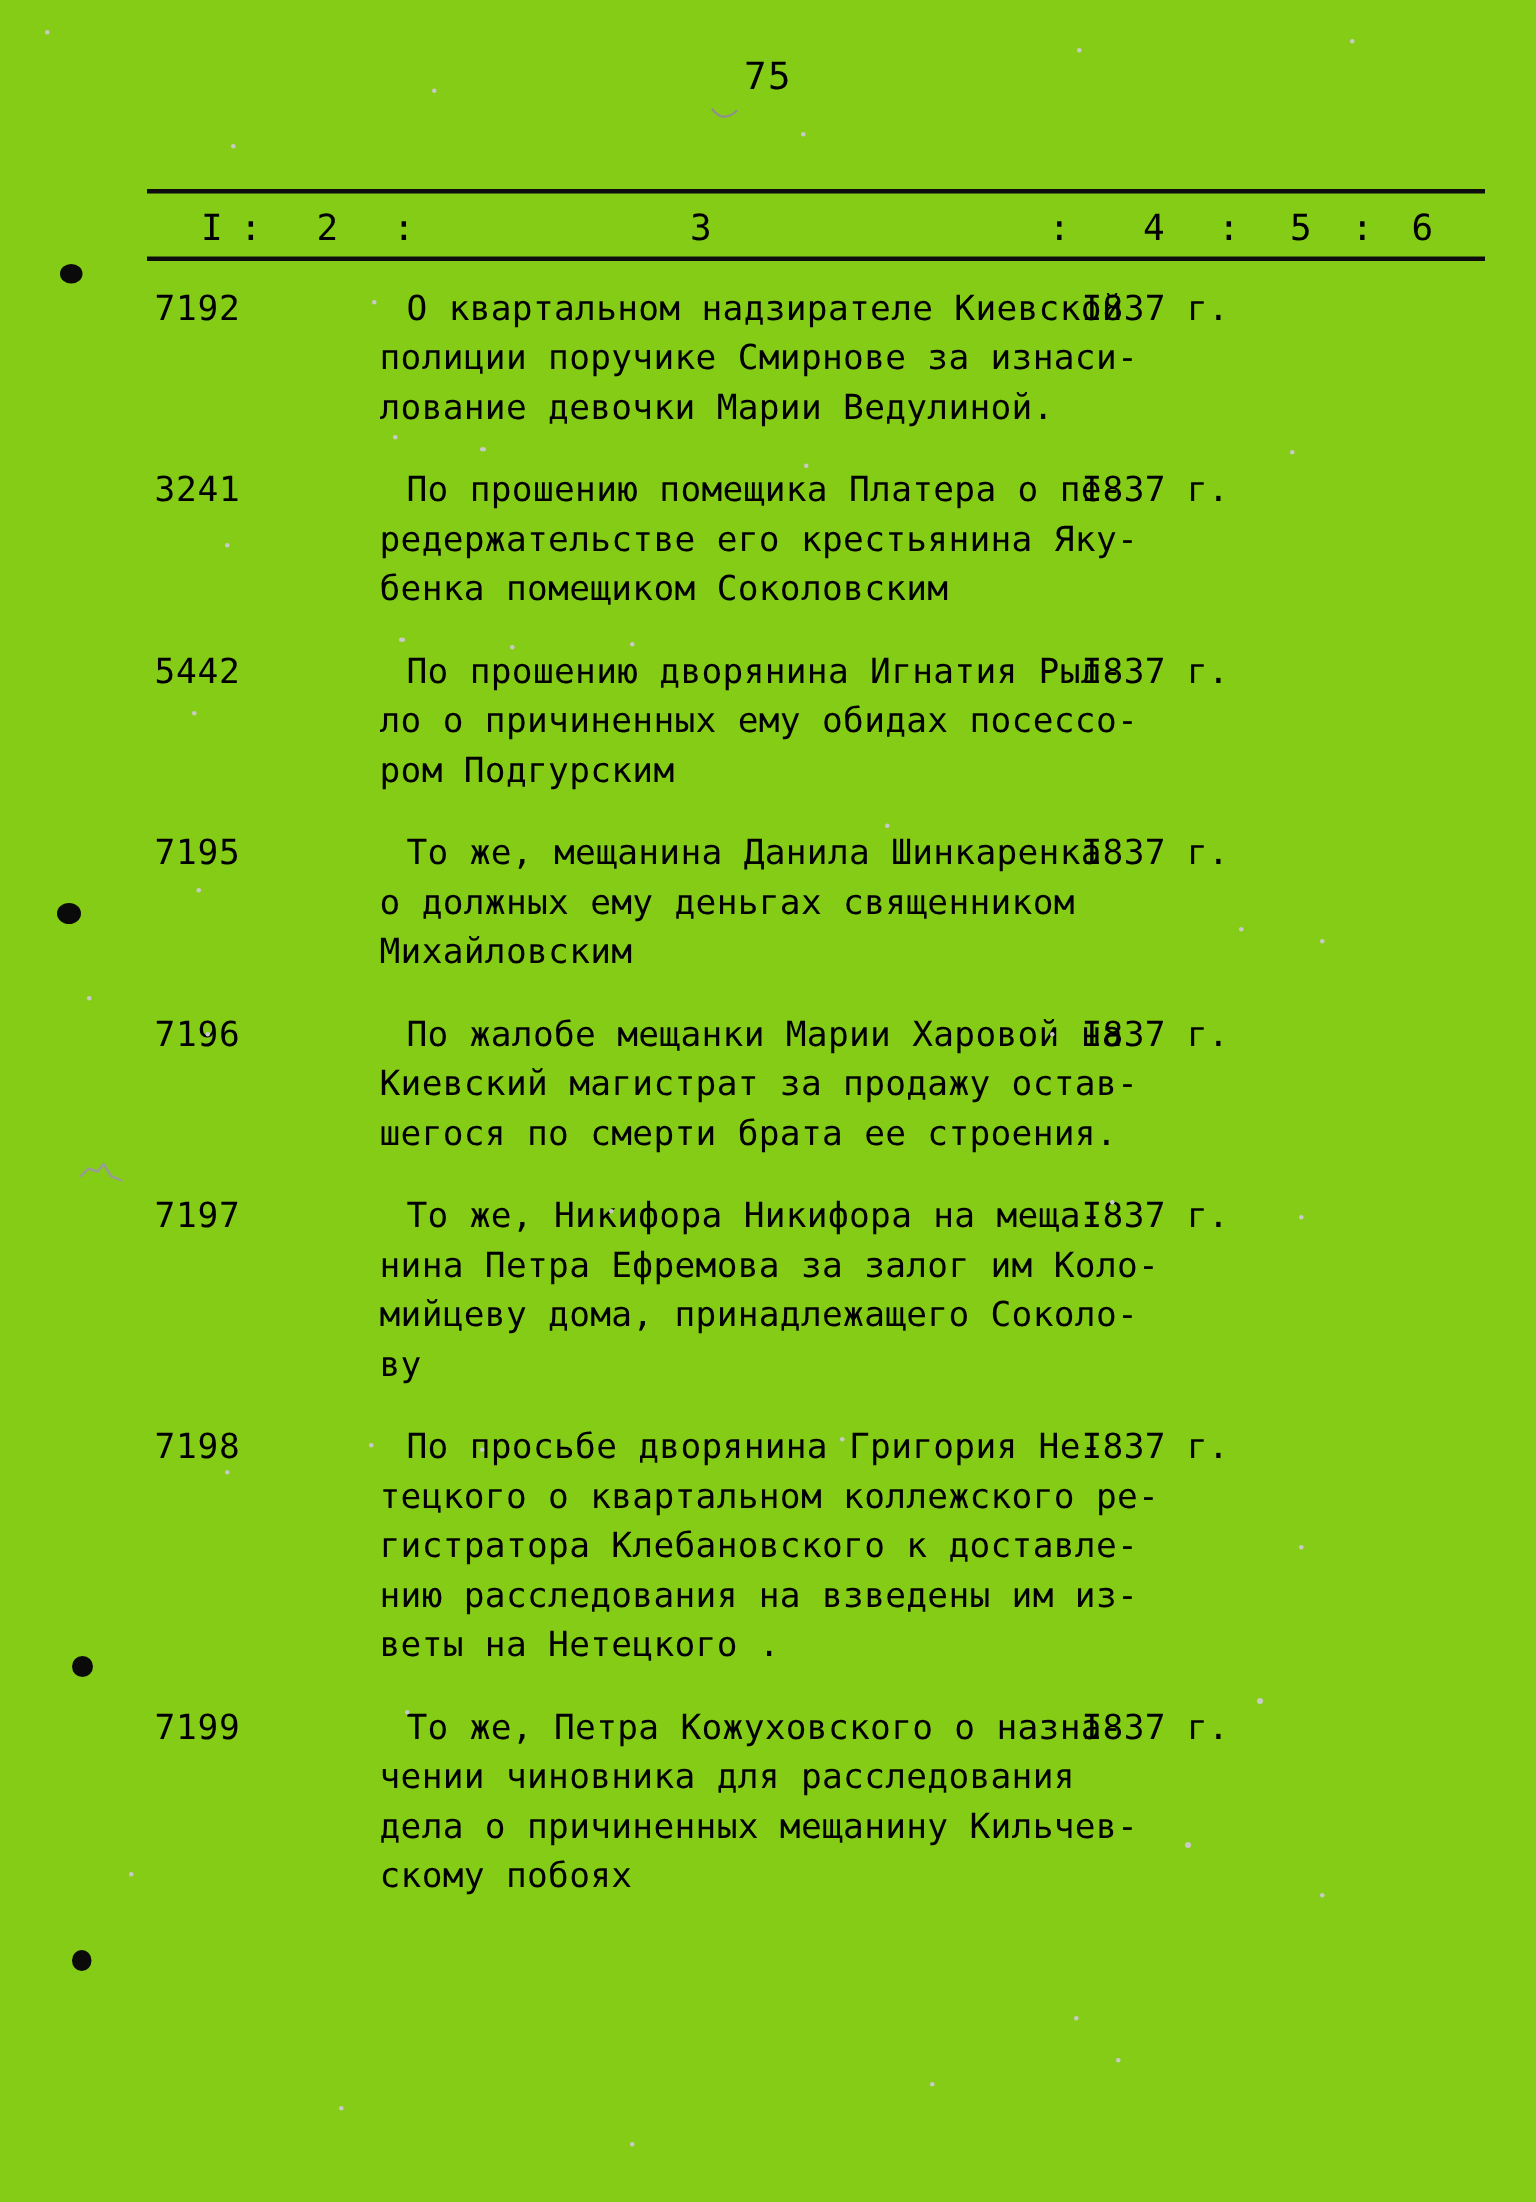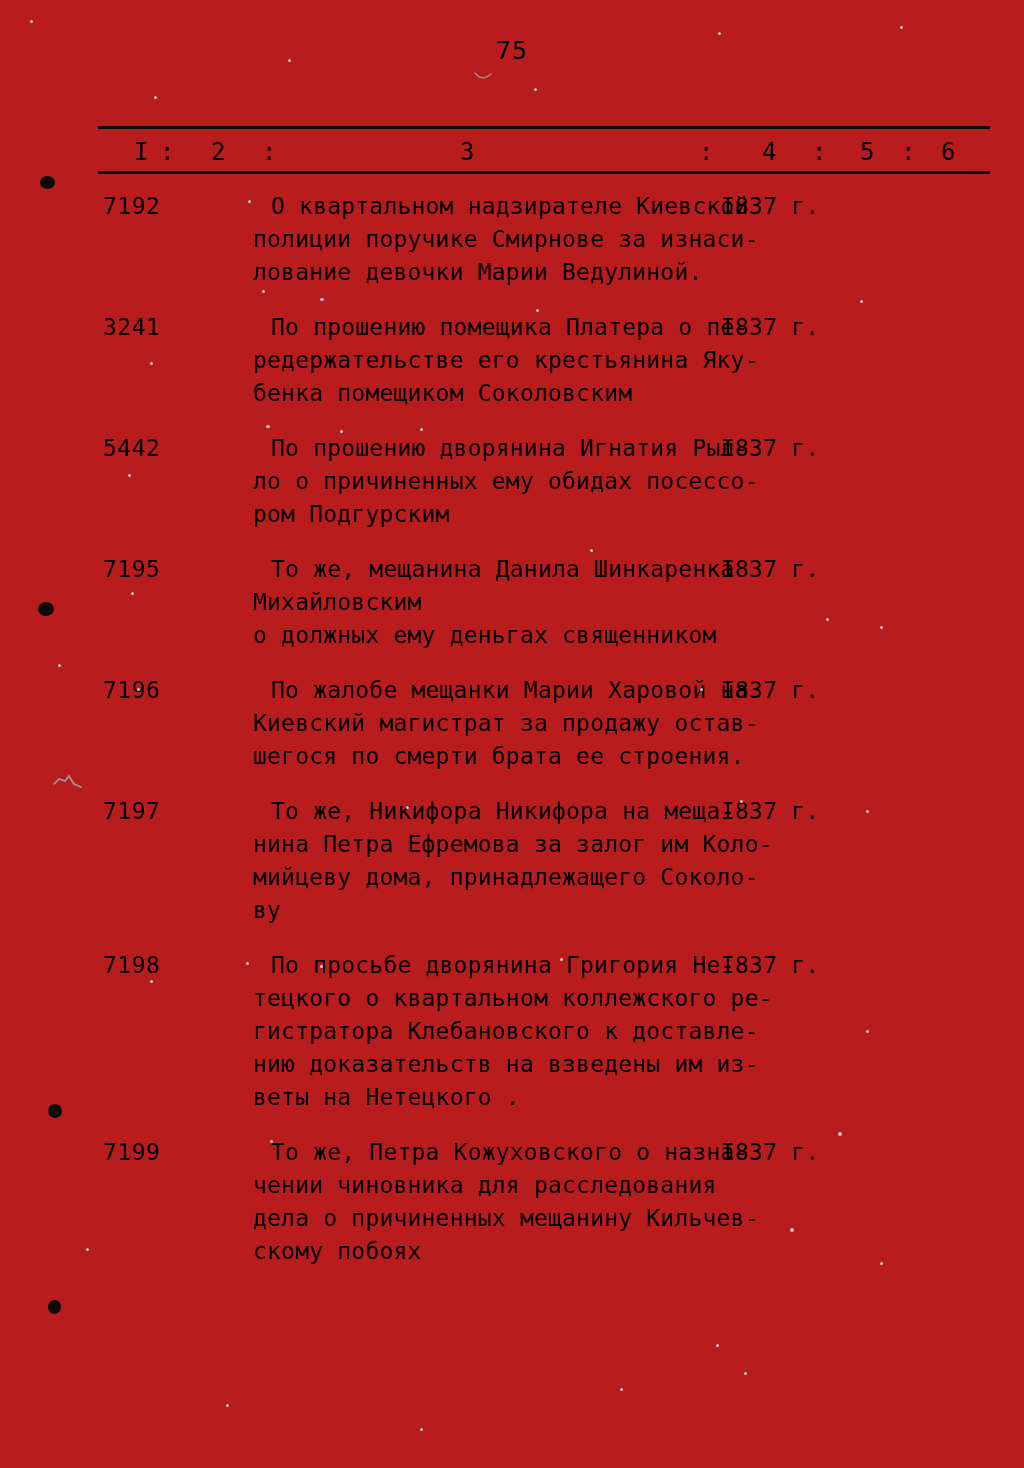--- a/index.html
+++ b/index.html
@@ -12,21 +12,21 @@
     width: 1024px;
     height: 1468px;
     position: relative;
     overflow: hidden;
     color: #000000;
   }
 
   .page {
     position: absolute;
     inset: 0;
-    background: #b91c1c;
+    background: #84cc16;
     padding-left: 12px;
   }
 
   
   .page-number {
     position: absolute;
     top: 36px;
     left: 0;
     width: 1024px;
     text-align: center;
@@ -179,22 +179,22 @@
         <div class="entry-body">
           <div class="line first"><span>По прошению дворянина Игнатия Рыл-</span><span class="year">I837 г.</span></div>
           <div class="line"><span>ло о причиненных ему обидах посессо-</span></div>
           <div class="line"><span>ром Подгурским</span></div>
         </div>
       </div>
       <div class="entry">
         <div class="entry-id">7195</div>
         <div class="entry-body">
           <div class="line first"><span>То же, мещанина Данила Шинкаренка</span><span class="year">I837 г.</span></div>
+          <div class="line"><span>о должных ему деньгах священником</span></div>
           <div class="line"><span>Михайловским</span></div>
-          <div class="line"><span>о должных ему деньгах священником</span></div>
         </div>
       </div>
       <div class="entry">
         <div class="entry-id">7196</div>
         <div class="entry-body">
           <div class="line first"><span>По жалобе мещанки Марии Харовой на</span><span class="year">I837 г.</span></div>
           <div class="line"><span>Киевский магистрат за продажу остав-</span></div>
           <div class="line"><span>шегося по смерти брата ее строения.</span></div>
         </div>
       </div>
@@ -206,21 +206,21 @@
           <div class="line"><span>мийцеву дома, принадлежащего Соколо-</span></div>
           <div class="line"><span>ву</span></div>
         </div>
       </div>
       <div class="entry">
         <div class="entry-id">7198</div>
         <div class="entry-body">
           <div class="line first"><span>По просьбе дворянина Григория Не-</span><span class="year">I837 г.</span></div>
           <div class="line"><span>тецкого о квартальном коллежского ре-</span></div>
           <div class="line"><span>гистратора Клебановского к доставле-</span></div>
-          <div class="line"><span>нию доказательств на взведены им из-</span></div>
+          <div class="line"><span>нию расследования на взведены им из-</span></div>
           <div class="line"><span>веты на Нетецкого .</span></div>
         </div>
       </div>
       <div class="entry">
         <div class="entry-id">7199</div>
         <div class="entry-body">
           <div class="line first"><span>То же, Петра Кожуховского о назна-</span><span class="year">I837 г.</span></div>
           <div class="line"><span>чении чиновника для расследования</span></div>
           <div class="line"><span>дела о причиненных мещанину Кильчев-</span></div>
           <div class="line"><span>скому побоях</span></div>

